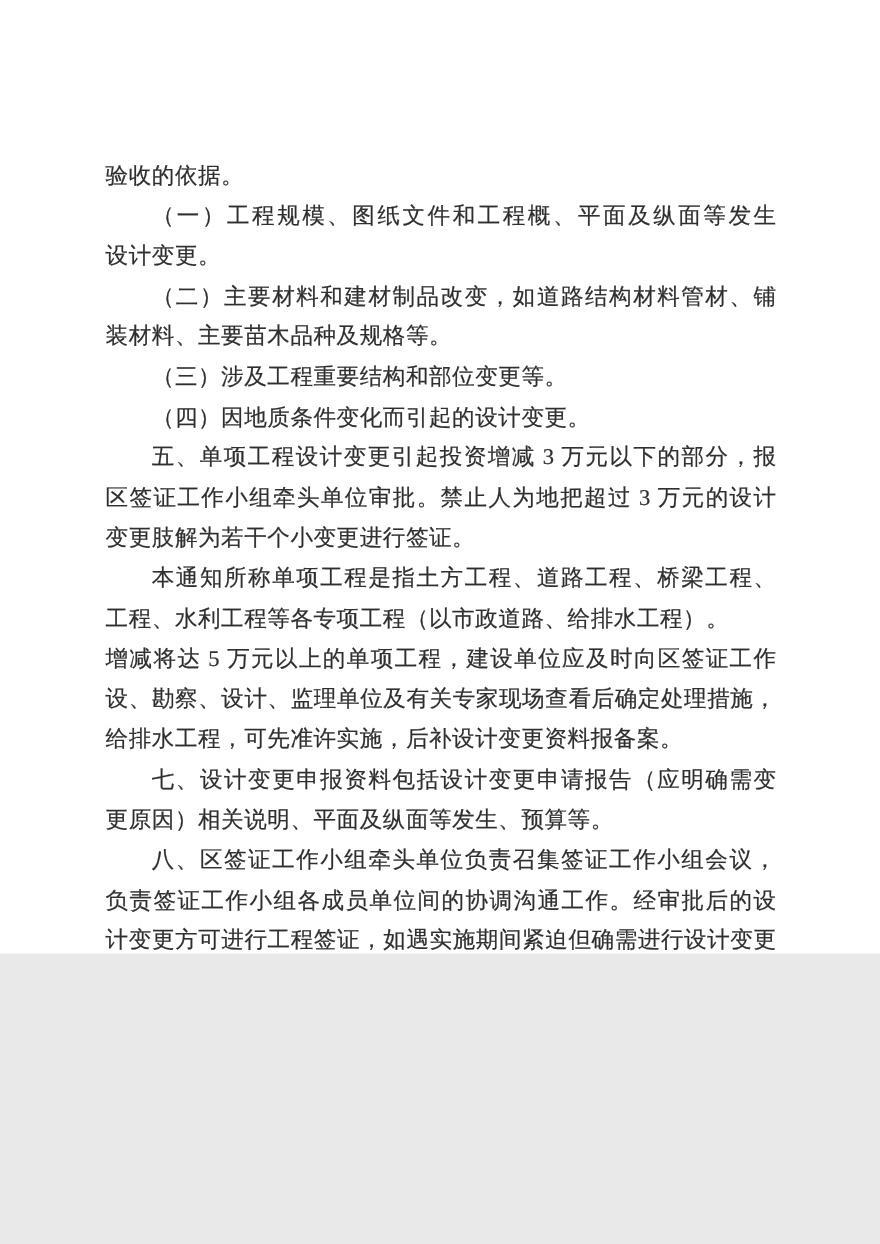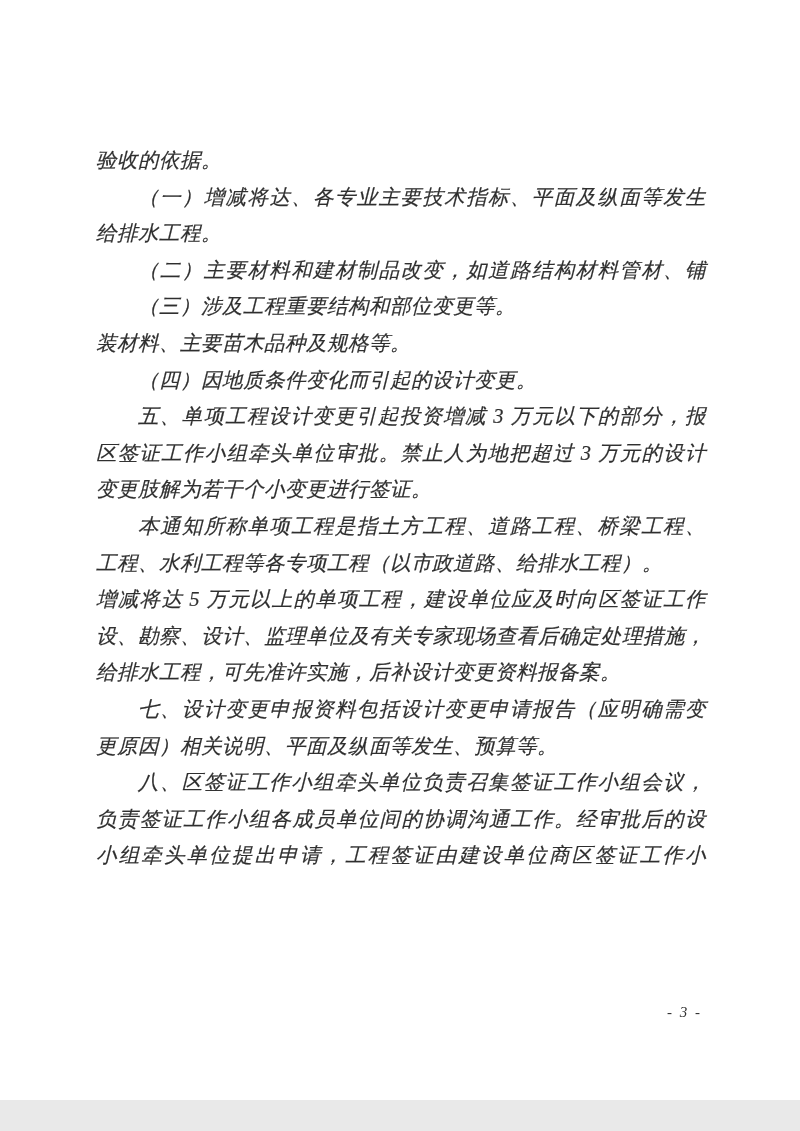--- a/index.html
+++ b/index.html
@@ -3,27 +3,26 @@
 <meta charset="utf-8">
 <style>
   html, body {
     margin: 0;
     padding: 0;
     background: #e9e9e9;
   }
   .page {
     position: relative;
     width: 800px;
-    height: 1100px;
+    height: 867px;
     margin: 0 auto;
     background: #ffffff;
     font-family: "Liberation Serif", "DejaVu Serif", serif;
     color: #2e2e2e;
     overflow: hidden;
-    font-style: italic;
   }
   .content {
     position: absolute;
     left: 96px;
     top: 142px;
     width: 610px;
   }
   .line {
     display: block;
     height: 36.6px;
@@ -51,35 +50,35 @@
     color: #2e2e2e;
     font-family: "Liberation Serif", "DejaVu Serif", serif;
   }
 </style>
 </head>
 <body>
 
 <div class="page">
   <div class="content">
     <div class="line end">验收的依据。</div>
-    <div class="line indent">（一）增减将达、各专业主要技术指标、平面及纵面等发生</div>
-    <div class="line end">给排水工程。</div>
+    <div class="line indent">（一）工程规模、图纸文件和工程概、平面及纵面等发生</div>
+    <div class="line end">设计变更。</div>
     <div class="line indent">（二）主要材料和建材制品改变，如道路结构材料管材、铺</div>
+    <div class="line end">装材料、主要苗木品种及规格等。</div>
     <div class="line indent end">（三）涉及工程重要结构和部位变更等。</div>
-    <div class="line end">装材料、主要苗木品种及规格等。</div>
     <div class="line indent end">（四）因地质条件变化而引起的设计变更。</div>
     <div class="line indent">五、单项工程设计变更引起投资增减 3 万元以下的部分，报</div>
     <div class="line">区签证工作小组牵头单位审批。禁止人为地把超过 3 万元的设计</div>
     <div class="line end">变更肢解为若干个小变更进行签证。</div>
     <div class="line indent">本通知所称单项工程是指土方工程、道路工程、桥梁工程、</div>
     <div class="line end">工程、水利工程等各专项工程（以市政道路、给排水工程）。</div>
     <div class="line">增减将达 5 万元以上的单项工程，建设单位应及时向区签证工作</div>
     <div class="line">设、勘察、设计、监理单位及有关专家现场查看后确定处理措施，</div>
     <div class="line end">给排水工程，可先准许实施，后补设计变更资料报备案。</div>
     <div class="line indent">七、设计变更申报资料包括设计变更申请报告（应明确需变</div>
     <div class="line end">更原因）相关说明、平面及纵面等发生、预算等。</div>
     <div class="line indent">八、区签证工作小组牵头单位负责召集签证工作小组会议，</div>
     <div class="line">负责签证工作小组各成员单位间的协调沟通工作。经审批后的设</div>
-    <div class="line">小组牵头单位提出申请，工程签证由建设单位商区签证工作小</div>
+    <div class="line">计变更方可进行工程签证，如遇实施期间紧迫但确需进行设计变更</div>
   </div>
 
   <div class="page-number">- 3 -</div>
 </div>
 
 </body></html>

